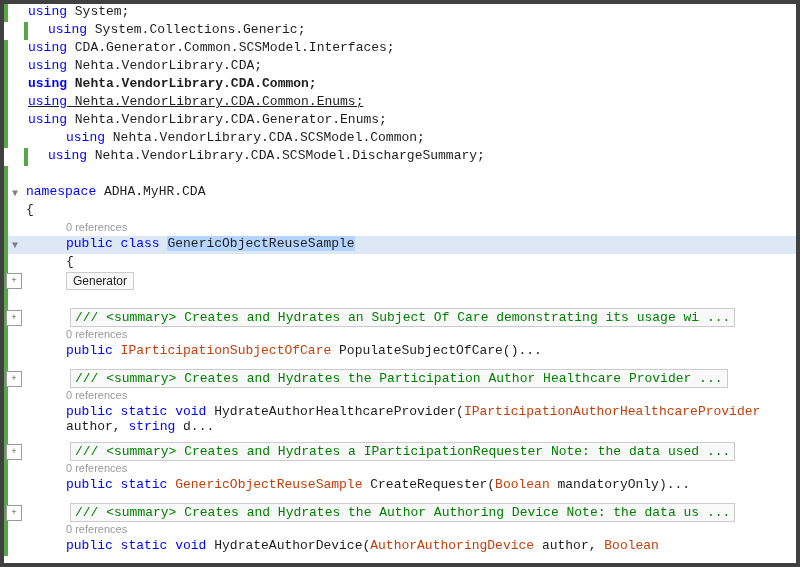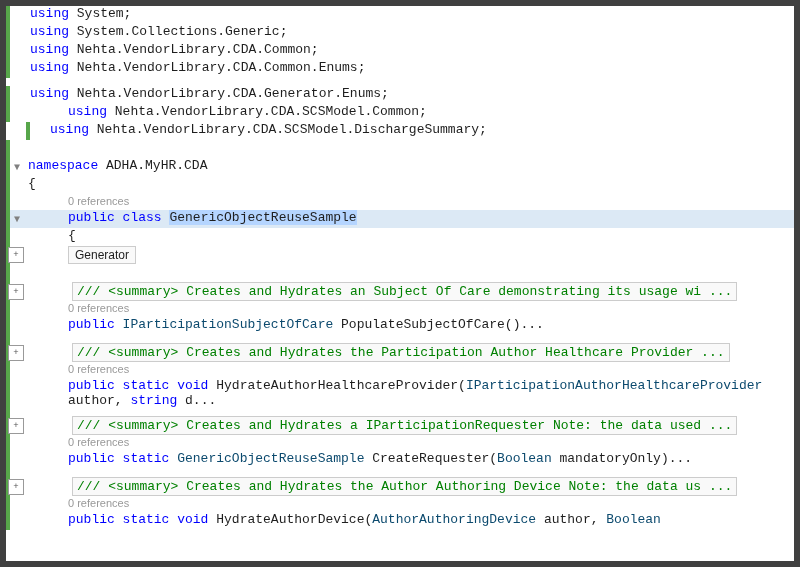--- a/index.html
+++ b/index.html
@@ -11,40 +11,40 @@
       color: #1e1e1e;
       width: 800px;
       height: 567px;
       overflow: hidden;
     }
 
     .editor-container {
       width: 800px;
       height: 567px;
       background: #ffffff;
-      border: 6px solid #404040;
+      border: 4px solid #404040;
       overflow: hidden;
       position: relative;
     }
 
     .code-area {
       width: 100%;
       height: 100%;
       overflow: hidden;
       position: relative;
     }
 
     .line-content {
       padding-left: 4px;
       flex: 1;
     }
 
     
     .kw { color: #0000ff; } 
-    .type { color: #0c4a6e; }
+    .type { color: #c2410c; }
     .comment { color: #008000; }
     .ref-count { color: #999; font-size: 11px; font-family: 'Segoe UI', Arial, sans-serif; }
 
     .summary-box {
       border: 1px solid #ccc;
       background: #f9f9f9;
       padding: 1px 4px;
       margin-left: 4px;
       display: inline-block;
     }
@@ -81,42 +81,56 @@
 <div class="editor-container">
   <div class="code-area">
 
     <div style="display:flex; min-height:18px;">
       <div style="width:4px; background:#57a64a; flex-shrink:0;"></div>
       <div style="width:16px; flex-shrink:0;"></div>
       <div class="line-content">
         <span class="kw">using</span><span> System;</span>
       </div>
     </div>
-    <div style="display:flex; min-height:18px;">
+    <div style="display:flex; min-height:18px;padding-left:20px;">
       <div style="width:4px; background:#57a64a; flex-shrink:0;"></div>
       <div style="width:16px; flex-shrink:0;"></div>
       <div class="line-content">
         <span class="kw">using</span><span> System.Collections.Generic;</span>
       </div>
     </div>
     <div style="display:flex; min-height:18px;">
       <div style="width:4px; background:#57a64a; flex-shrink:0;"></div>
       <div style="width:16px; flex-shrink:0;"></div>
       <div class="line-content">
+        <span class="kw">using</span><span> CDA.Generator.Common.SCSModel.Interfaces;</span>
+      </div>
+    </div>
+    <div style="display:flex; min-height:18px;">
+      <div style="width:4px; background:#57a64a; flex-shrink:0;"></div>
+      <div style="width:16px; flex-shrink:0;"></div>
+      <div class="line-content">
+        <span class="kw">using</span><span> Nehta.VendorLibrary.CDA;</span>
+      </div>
+    </div>
+    <div style="display:flex; min-height:18px;font-weight:bold;">
+      <div style="width:4px; background:#57a64a; flex-shrink:0;"></div>
+      <div style="width:16px; flex-shrink:0;"></div>
+      <div class="line-content">
         <span class="kw">using</span><span> Nehta.VendorLibrary.CDA.Common;</span>
       </div>
     </div>
-    <div style="display:flex; min-height:18px;">
+    <div style="display:flex; min-height:18px;text-decoration:underline;">
       <div style="width:4px; background:#57a64a; flex-shrink:0;"></div>
       <div style="width:16px; flex-shrink:0;"></div>
       <div class="line-content">
         <span class="kw">using</span><span> Nehta.VendorLibrary.CDA.Common.Enums;</span>
       </div>
     </div>
-    <div style="display:flex; min-height:18px;margin-top:8px;">
+    <div style="display:flex; min-height:18px;">
       <div style="width:4px; background:#57a64a; flex-shrink:0;"></div>
       <div style="width:16px; flex-shrink:0;"></div>
       <div class="line-content">
         <span class="kw">using</span><span> Nehta.VendorLibrary.CDA.Generator.Enums;</span>
       </div>
     </div>
     <div style="display:flex; min-height:18px;gap:19px;">
       <div style="width:4px; background:#57a64a; flex-shrink:0;"></div>
       <div style="width:16px; flex-shrink:0;"></div>
       <div class="line-content">

